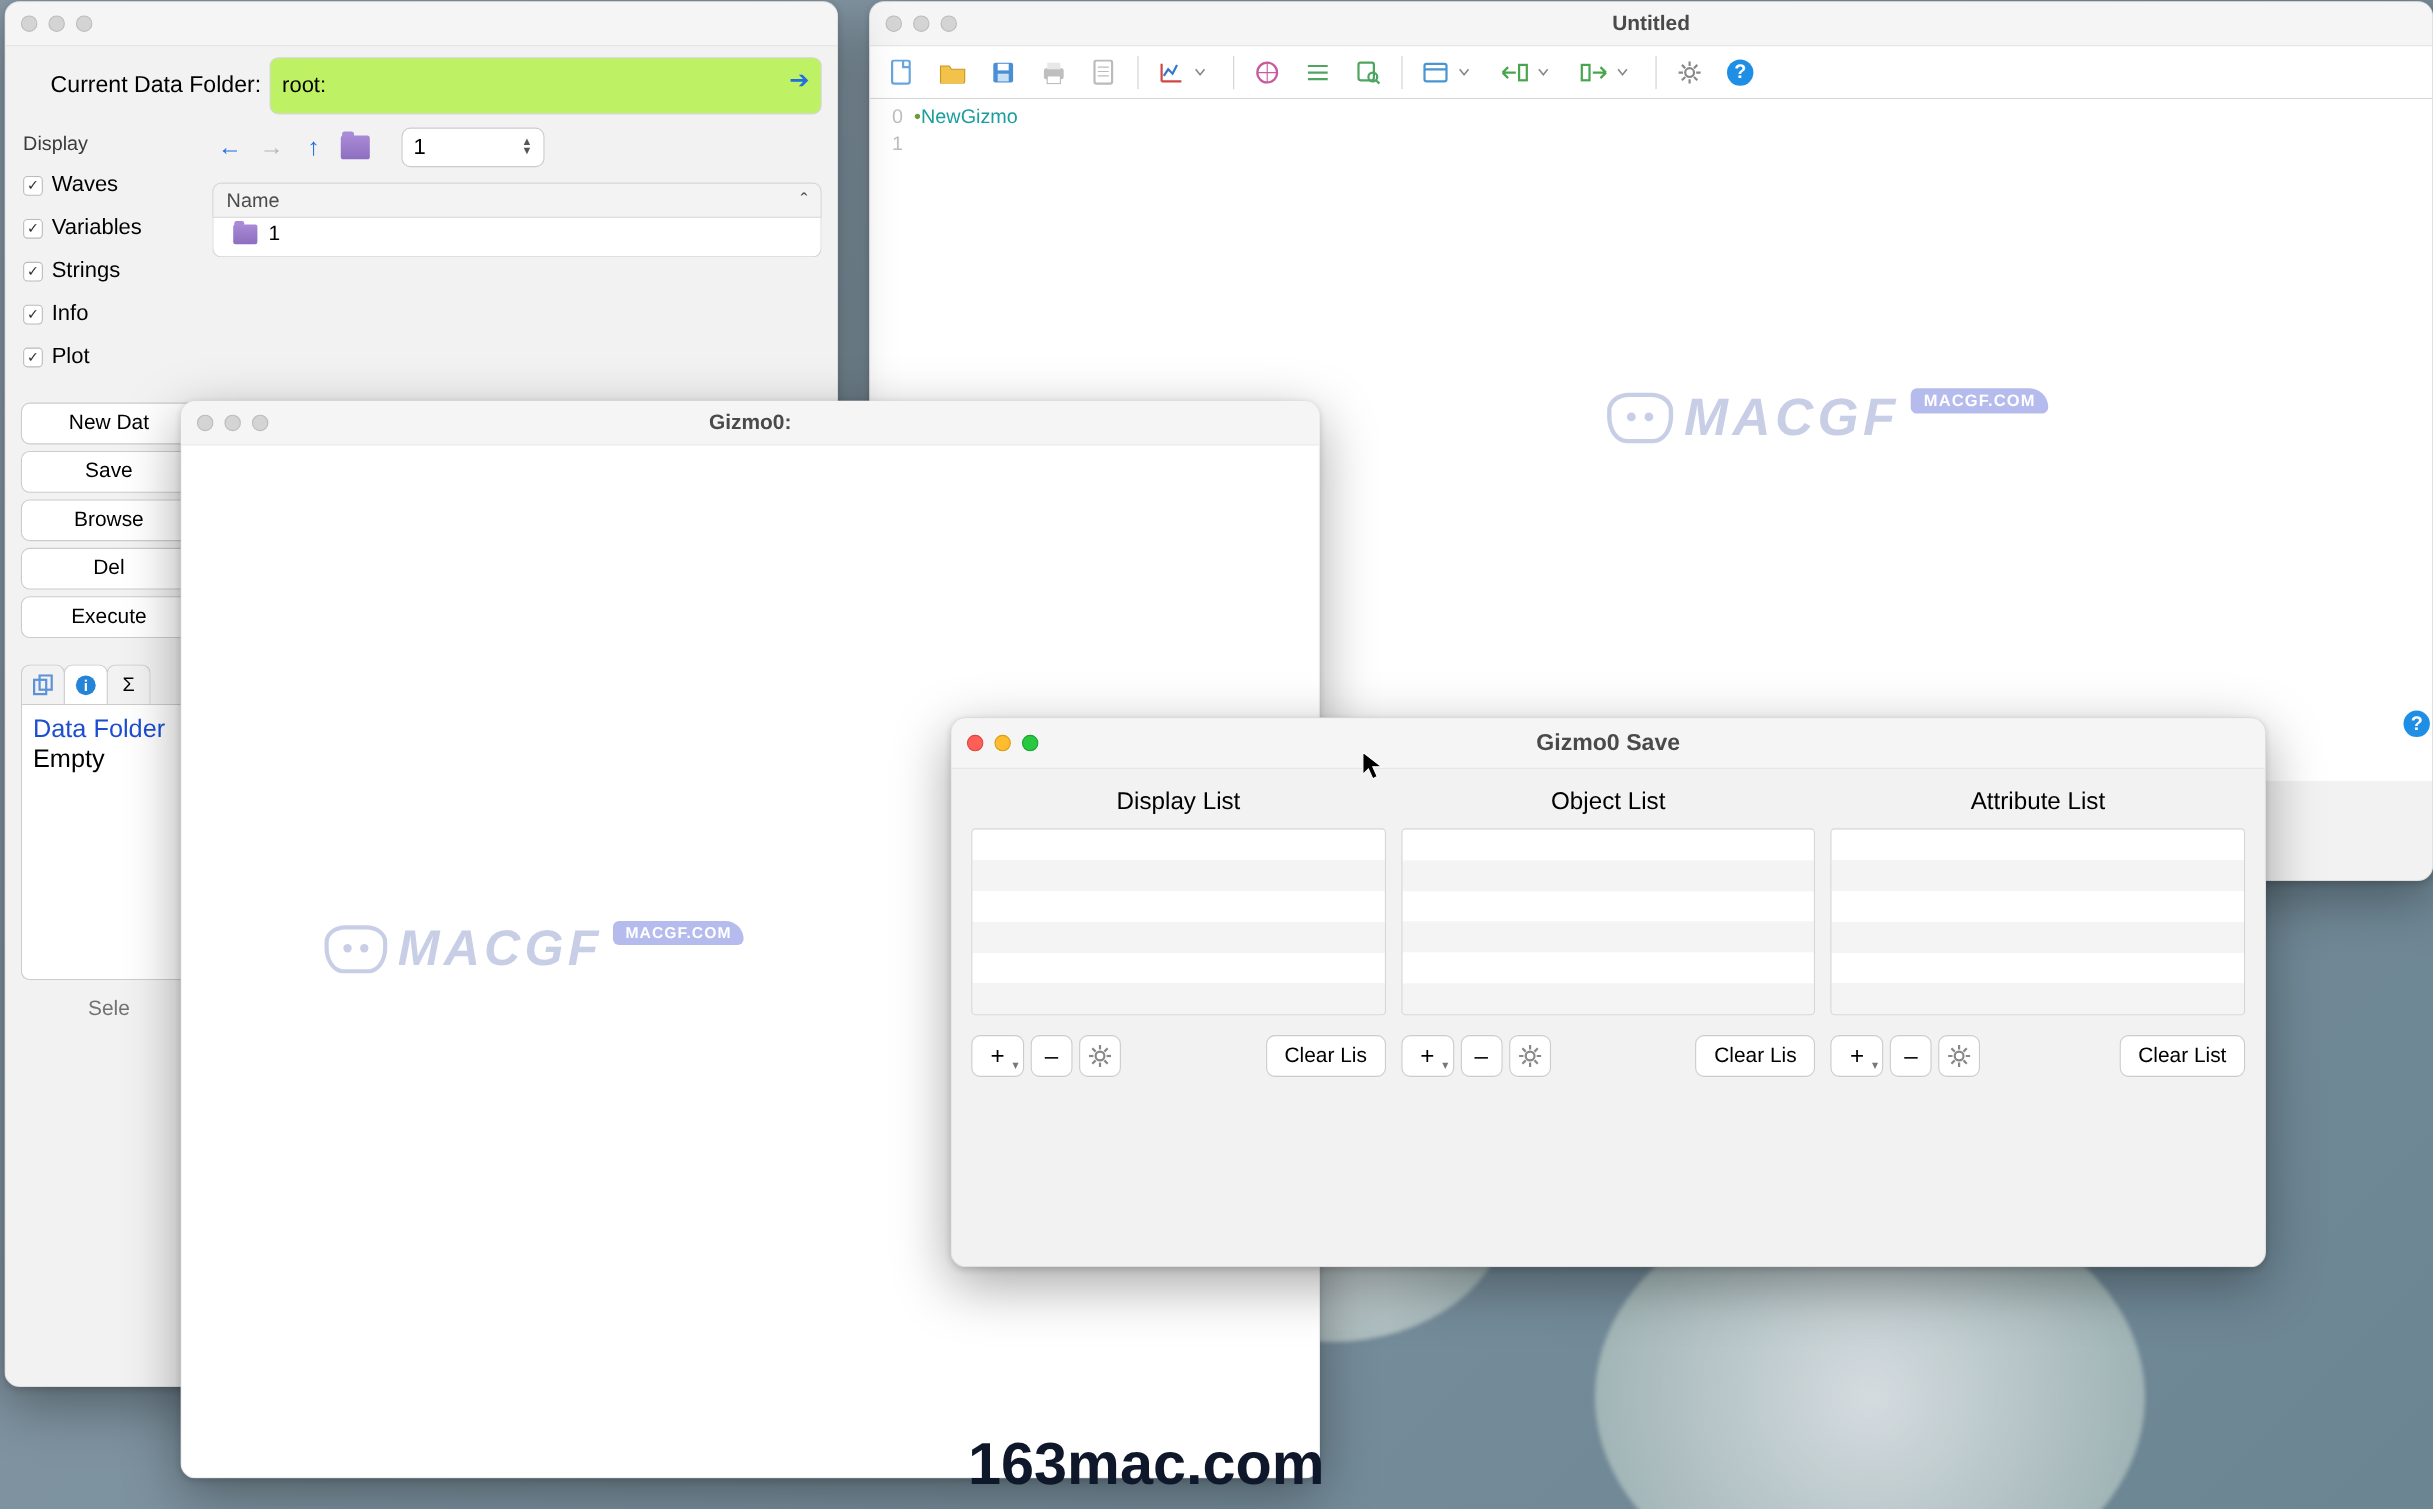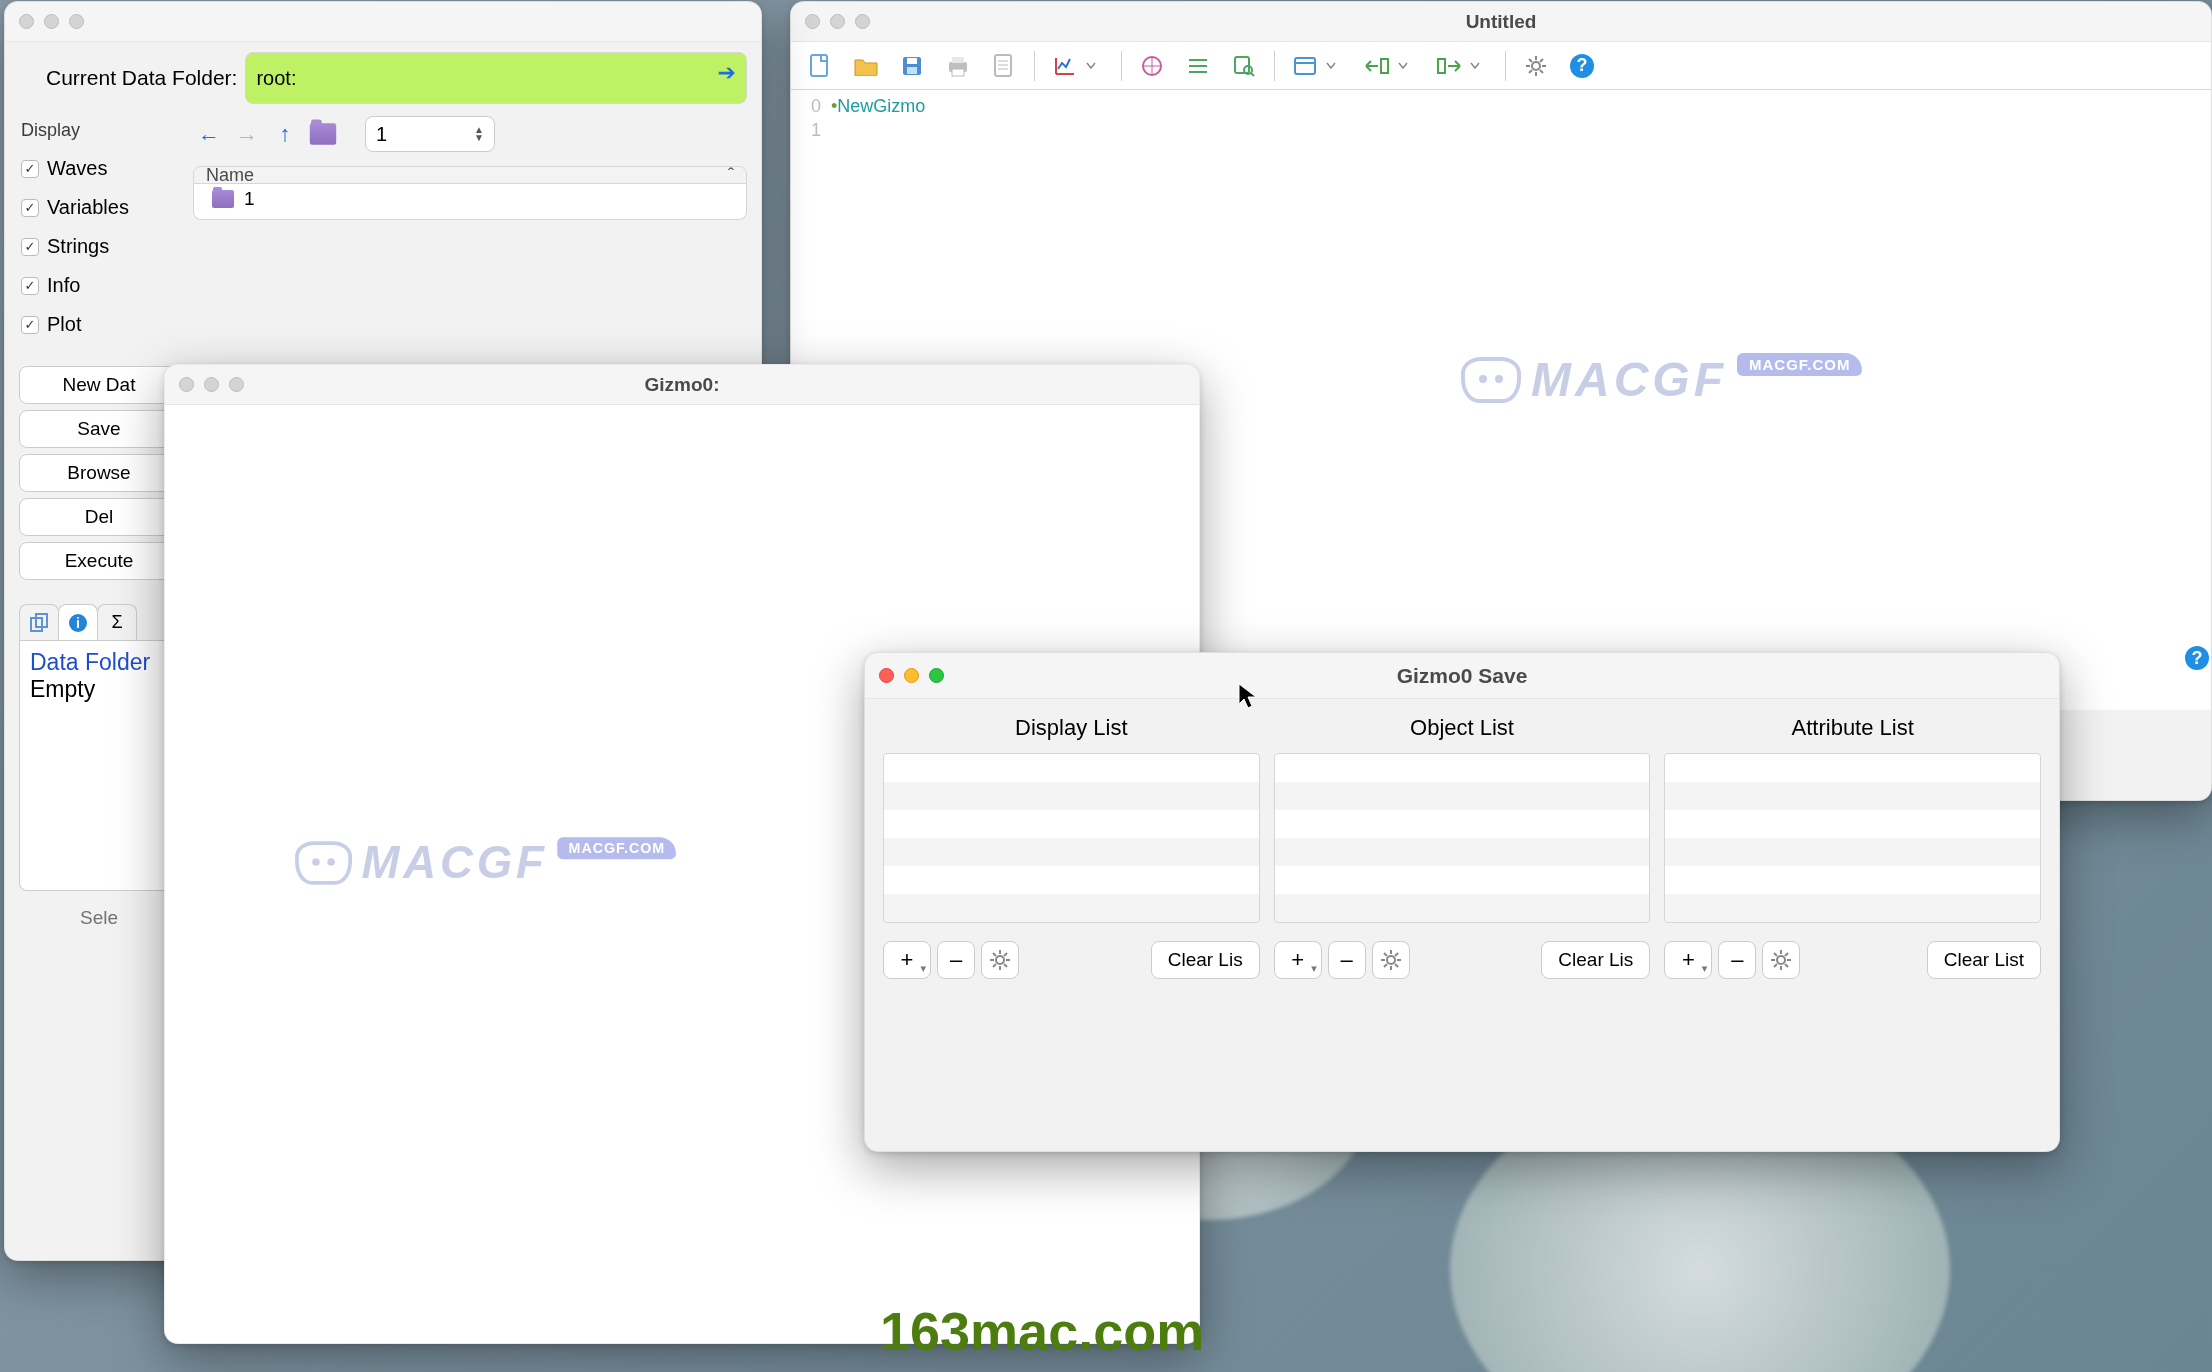--- a/index.html
+++ b/index.html
@@ -37,21 +37,21 @@
 .btn { background:#fff; border:1px solid #ccc; border-radius:8px; height:38px; display:flex; align-items:center; justify-content:center; font-size:19px; padding: 0 14px; width: 100%; margin-top:6px;}
 .db-right { flex: 1; }
 .navrow { display:flex; align-items:center; gap:10px; padding: 4px 2px;}
 .nav-btn { width:28px; height:28px; display:flex; align-items:center; justify-content:center; font-size:22px; border-radius:6px;}
 #nav-back { color:#1f6fe0;}
 #nav-fwd {color:#b6b6b6;}
 #nav-up {color:#1f6fe0;}
 .newf { color:#8b5aa3;}
 .dd { background:#fff; border:1px solid #ccc; border-radius:8px; height:36px; width:130px; display:flex; align-items:center; padding:0 10px; font-size:20px; position:relative;}
 .dd-caret { position:absolute; right:10px; display:flex; flex-direction:column; font-size:10px; line-height:8px; color:#555;}
-.list-head { background:#f3f3f3; border:1px solid #d6d6d6; border-radius:8px 8px 0 0; height:18px; display:flex; align-items:center; padding:0 12px; font-size:18px; color:#4b4b4b; position:relative; margin-top:10px;}
+.list-head { background:#f3f3f3; border:1px solid #d6d6d6; border-radius:8px 8px 0 0; height:32px; display:flex; align-items:center; padding:0 12px; font-size:18px; color:#4b4b4b; position:relative; margin-top:10px;}
 .list-head .caret{position:absolute; right:12px;}
 .list-body { background:#fff; border:1px solid #d6d6d6; border-top:none; border-radius:0 0 8px 8px; min-height:36px;}
 .list-row { display:flex; align-items:center; gap:10px; padding:4px 18px; font-size:19px;}
 .folder-ico{ width:22px;height:18px; background:linear-gradient(#a98ad6,#8d6ec0); border-radius:2px; position:relative;}
 .folder-ico:before{content:""; position:absolute; width:9px; height:4px; background:#a98ad6; top:-3px; left:1px; border-radius:2px 2px 0 0;}
 .tabs { display:flex; border-bottom:1px solid #ccc; margin-top:24px;}
 .tab { width:40px; height:36px; display:flex; align-items:center; justify-content:center; border:1px solid #ccc; border-bottom:none; border-radius:8px 8px 0 0; margin-right:-1px; background:#f2f2f2; font-size:18px;}
 .tab.active{background:#fff;}
 .info-pane{ background:#fff; border:1px solid #ccc; border-top:none; padding:8px 10px; font-size:23px; min-height:250px; border-radius:0 0 8px 8px;}
 .df-name{color:#1d4dd0; font-weight:500;}
@@ -64,21 +64,21 @@
 .col-btns{display:flex; gap:6px; margin-top:18px; align-items:center;}
 .sq{ width:38px; height:38px; background:#fff; border:1px solid #ccc; border-radius:8px; display:flex; align-items:center; justify-content:center; font-size:22px;}
 .sq.wdd{width:48px; position:relative;}
 .sq .mini-caret{position:absolute; right:4px; bottom:3px; font-size:11px; color:#777;}
 .clear-btn{background:#fff; border:1px solid #ccc; border-radius:8px; height:38px; padding:0 16px; font-size:19px; margin-left:auto;}
 .watermark{position:absolute; color:#9da7d4; font-size:48px; font-weight:700; letter-spacing:4px; display:flex; align-items:center; gap:10px; opacity:0.55; font-style:italic;}
 .wm-pill{background:#7986e0; color:#fff; font-size:15px; padding:3px 12px; border-radius:6px 18px 6px 6px; font-style:normal; letter-spacing:1px; position:relative; top:-15px;}
 .wm-logo{width:60px; height:46px; border:4px solid #9da7d4; border-radius:20px 20px 18px 18px / 16px 16px 24px 24px; position:relative;}
 .wm-logo:before,.wm-logo:after{content:""; position:absolute; width:8px; height:8px; background:#9da7d4; border-radius:50%; top:14px;}
 .wm-logo:before{left:14px;} .wm-logo:after{right:14px;}
-.pink-wm{position:absolute; font-size:54px; font-weight:800; color:#4d7c0f; left:880px; top:1300px; letter-spacing:0px;}
+.pink-wm{position:absolute; font-size:54px; font-weight:800; color:#0f172a; left:880px; top:1300px; letter-spacing:0px;}
 .cursor{position:absolute; left:780px; top:430px; z-index:10;}
 svg.ico{display:block;}
 .helpq{ width:24px;height:24px; background:#1f8fe6; color:white; border-radius:50%; font-size:18px; display:flex; align-items:center; justify-content:center; font-weight:700;}
 </style>
 </head>
 <body>
 
 <div class="bg-blobs">
   <div class="bg-blob" style="width:320px;height:240px;left:1050px;top:980px;"></div>
   <div class="bg-blob" style="width:500px;height:380px;left:1450px;top:1080px;"></div>

